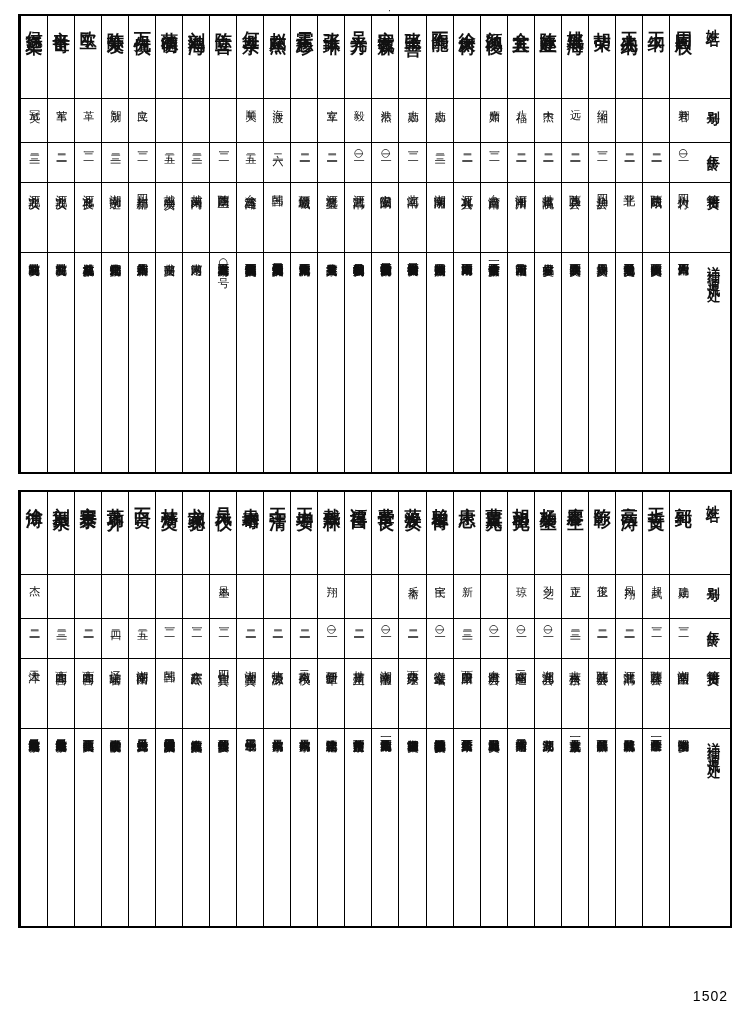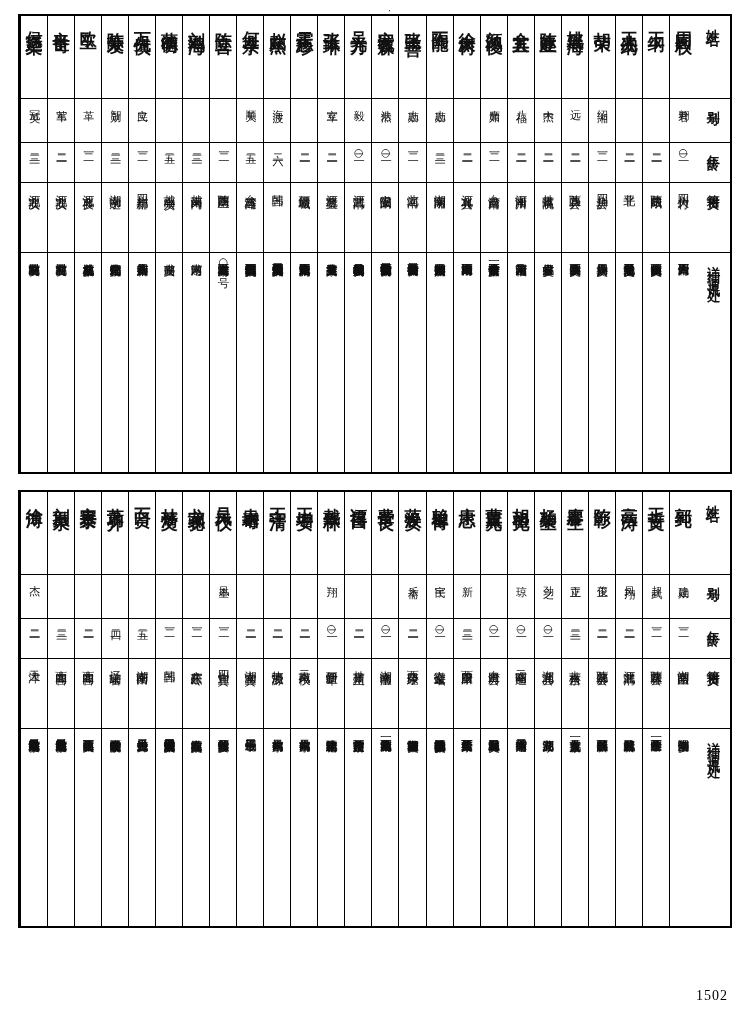--- a/index.html
+++ b/index.html
@@ -84,21 +84,21 @@
     letter-spacing: 2px;
   }
   .head-col .r-addr .v { font-size: 13px; letter-spacing: 6px; }
   .head-col .r-name .v { font-size: 14px; letter-spacing: 4px; }
 
   .page-number {
     position: absolute;
     right: 22px;
     bottom: 10px;
     font-size: 14px;
-    font-family: Liberation Serif, serif;
+    font-family: Liberation Sans, sans-serif;
     color: #000;
     letter-spacing: 1px;
   }
   .dot-mark {
     position: absolute;
     top: 6px;
     left: 388px;
     font-size: 9px;
     color: #222;
   }

